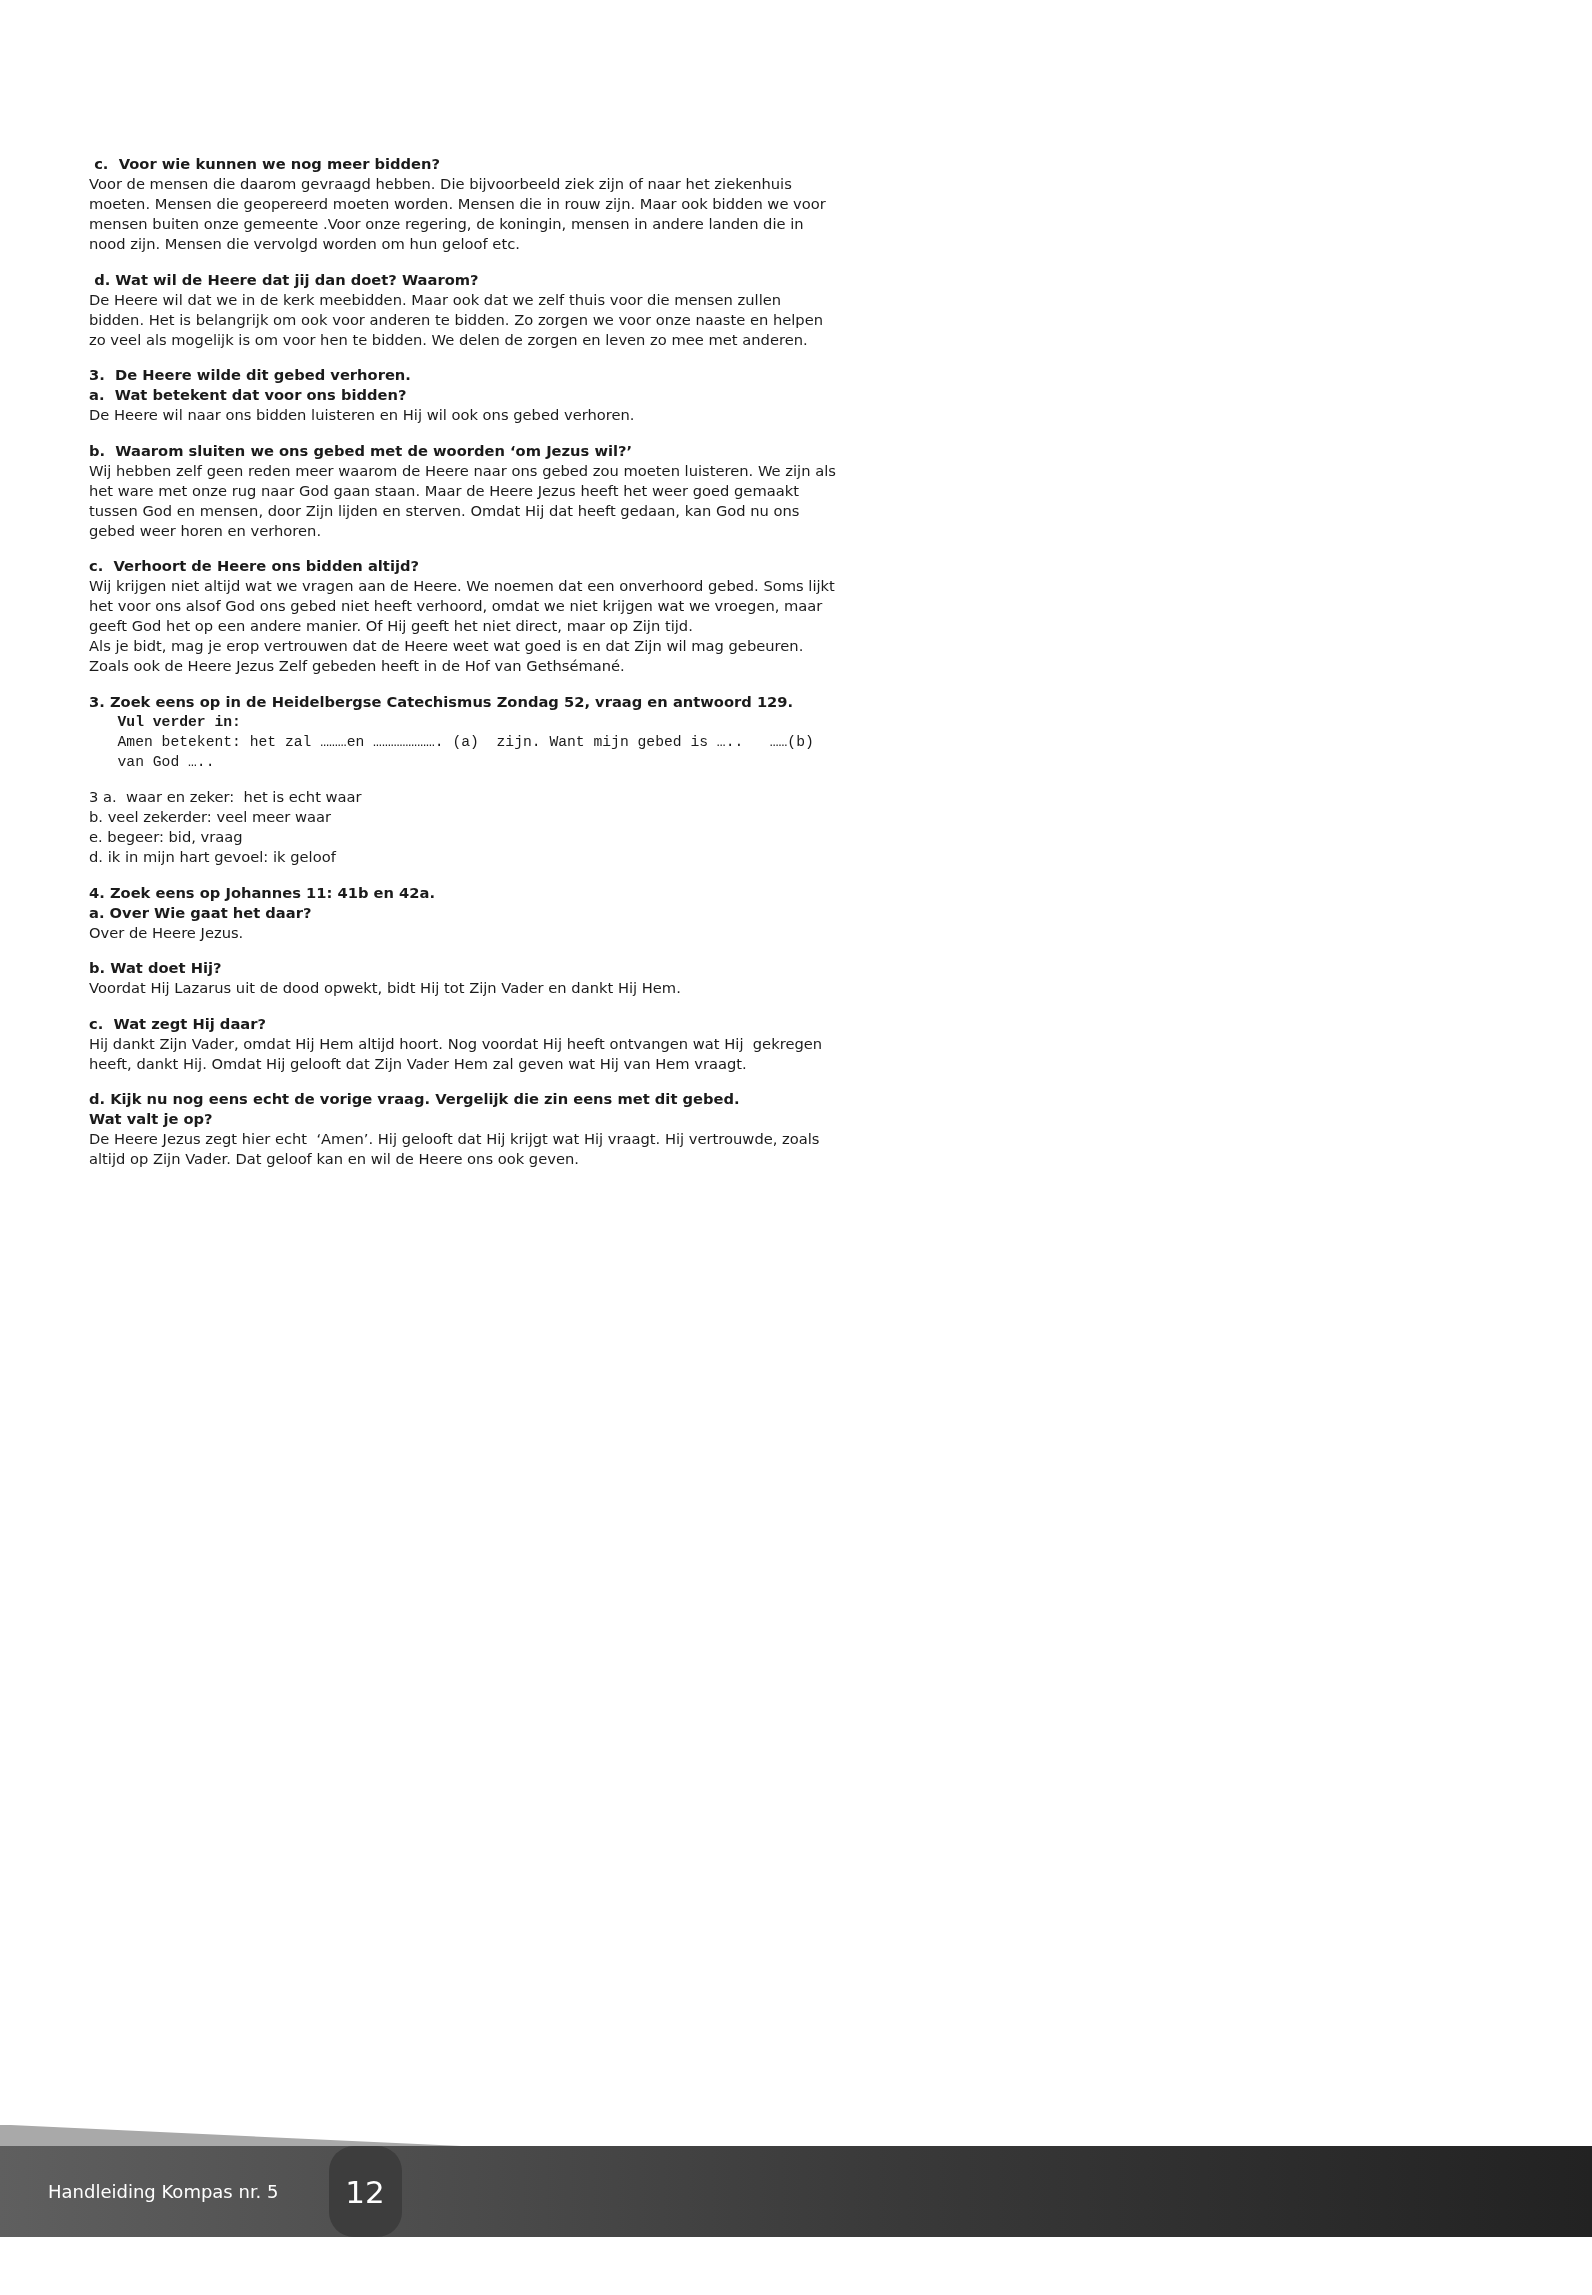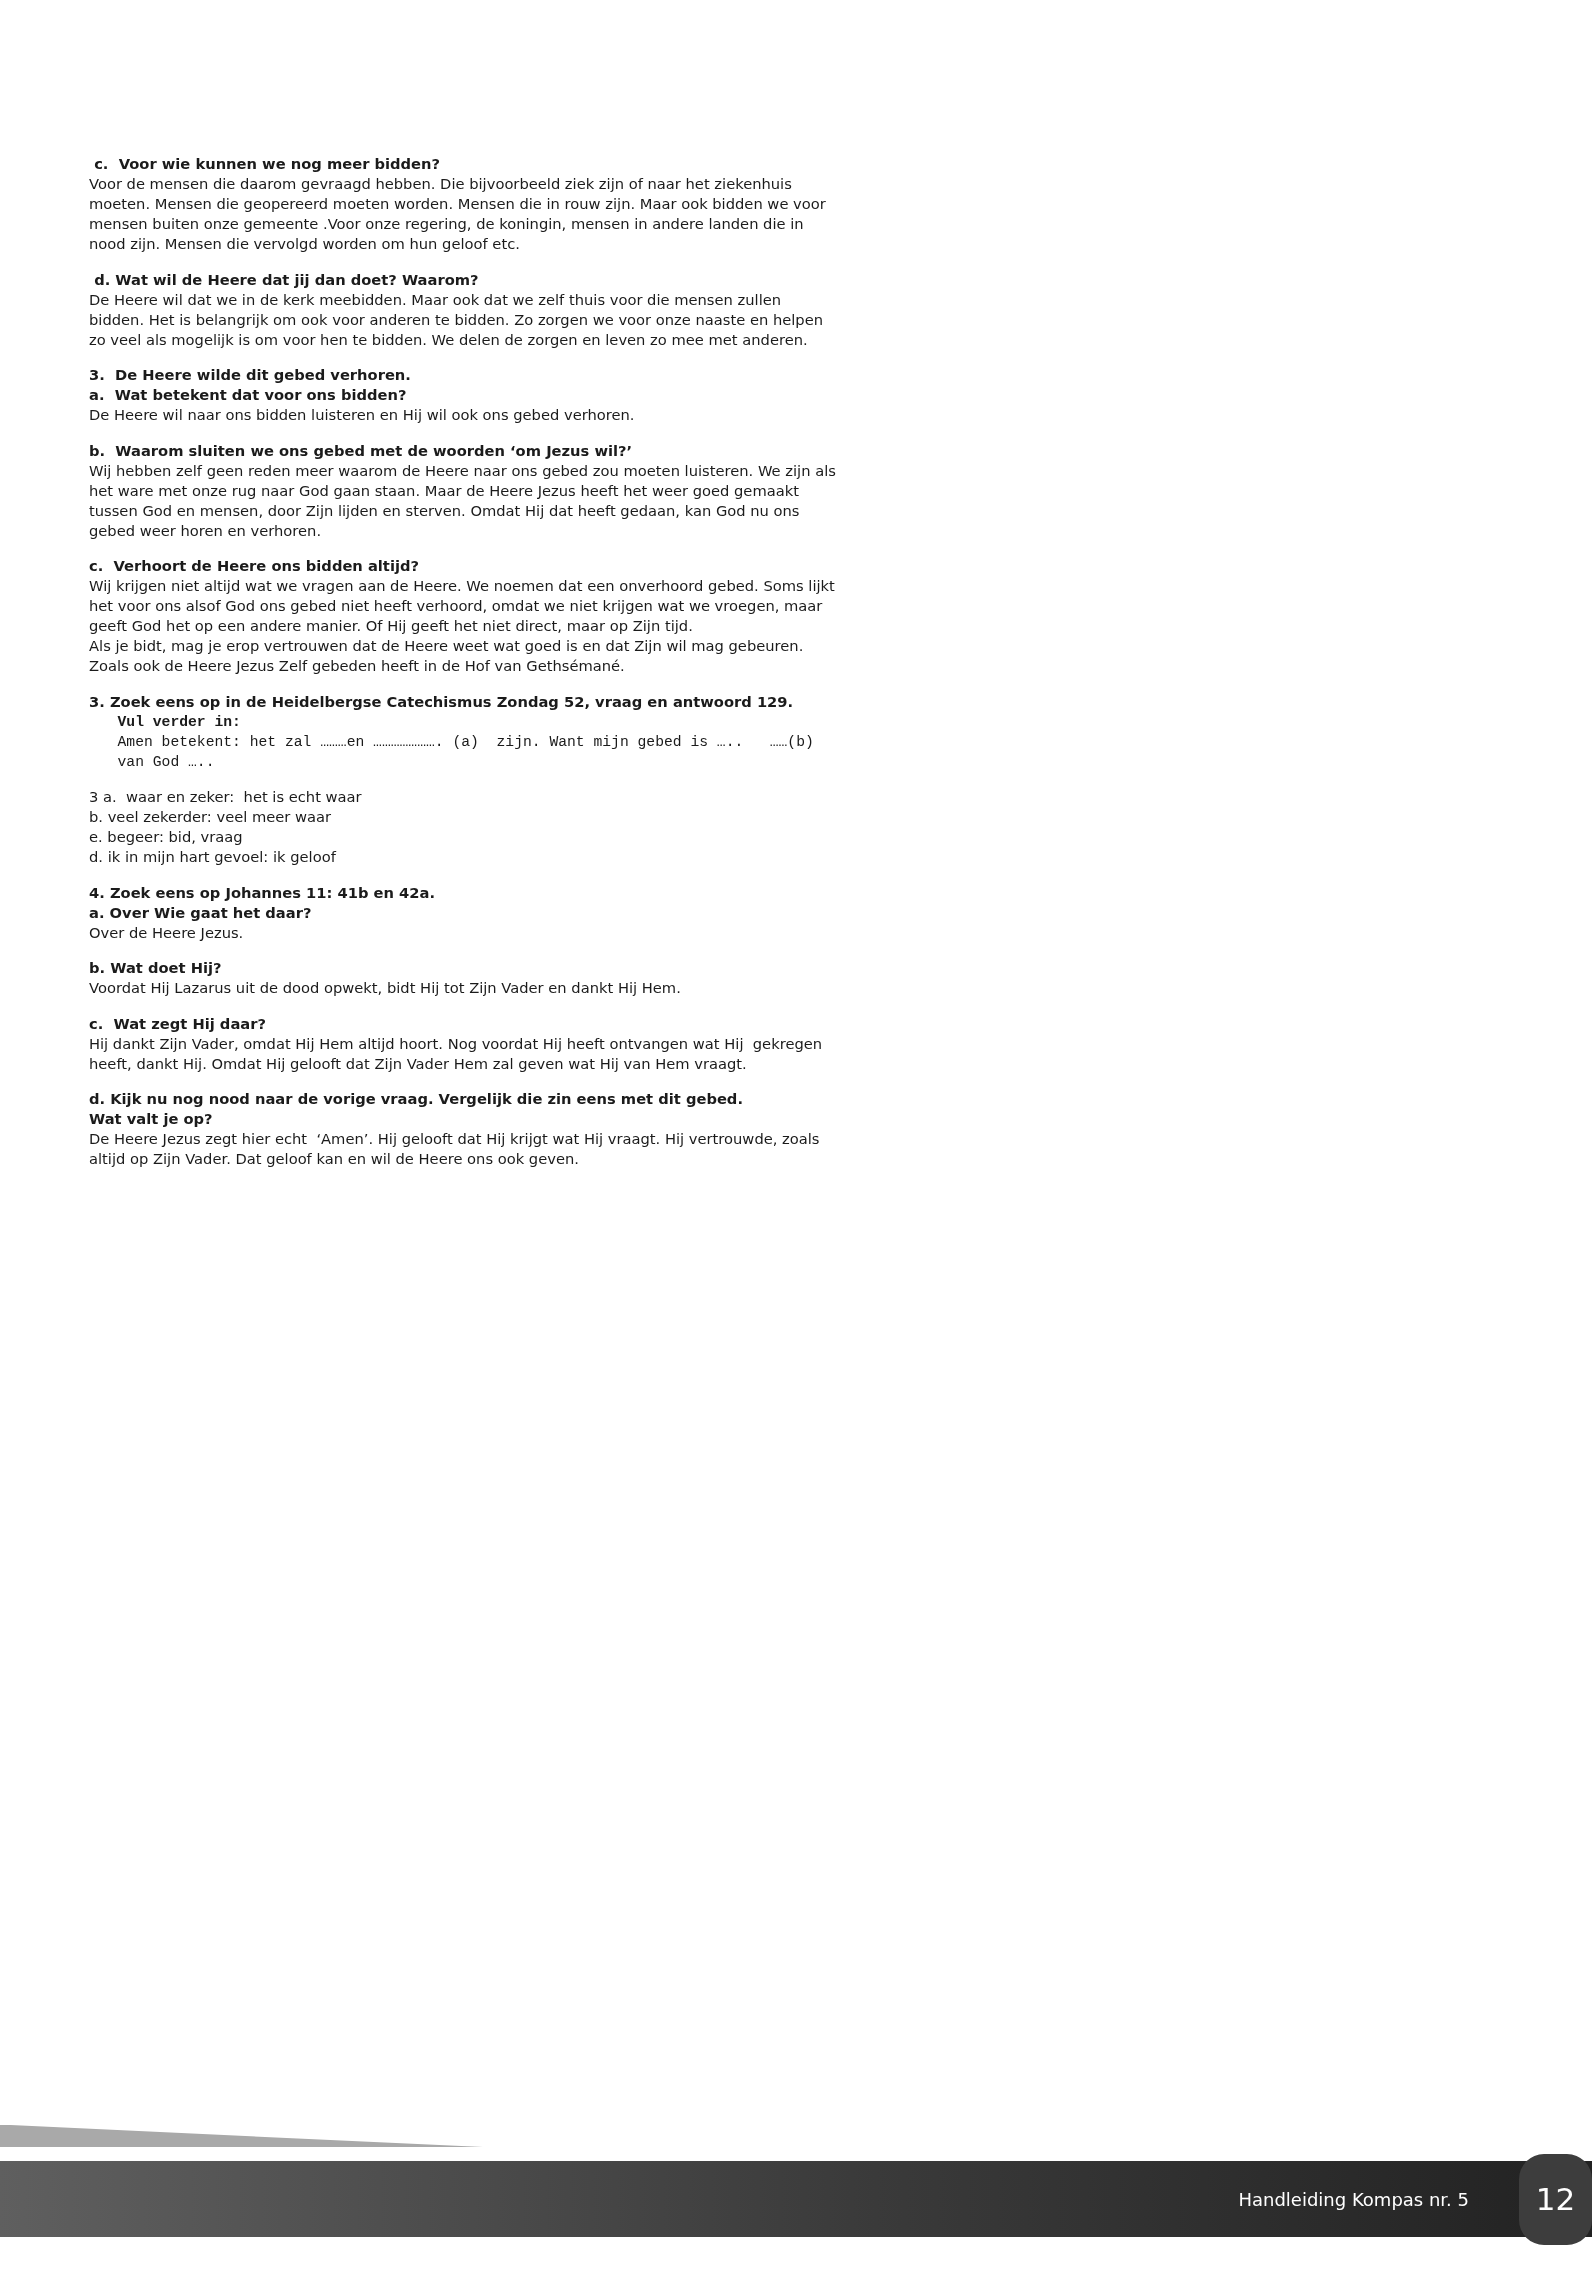--- a/index.html
+++ b/index.html
@@ -41,25 +41,25 @@
     width: 483px;
     height: 22.4px;
     background: #a9a9a9;
     clip-path: polygon(0 0, 100% 100%, 0 100%);
   }
   .bar {
     position: absolute;
     left: 0;
     right: 0;
     bottom: 58px;
-    height: 76px;
+    height: 91px;
     background: linear-gradient(90deg, #5f5f5f 0%, #3a3a3a 55%, #222222 100%);
     display: flex;
     align-items: center;
-    justify-content: flex-end;
+    padding-left: 48px;
   }
   .footer-label {
     color: #ffffff;
     font-size: 18px;
     margin-right: 50px;
     white-space: pre;
   }
   .pagenum-box {
     width: 73px;
     height: 91px;
@@ -132,21 +132,21 @@
       <h2>b. Wat doet Hij?</h2>
       <p>Voordat Hij Lazarus uit de dood opwekt, bidt Hij tot Zijn Vader en dankt Hij Hem.</p>
     </section>
 
     <section class="qa">
       <h2>c.  Wat zegt Hij daar?</h2>
       <p>Hij dankt Zijn Vader, omdat Hij Hem altijd hoort. Nog voordat Hij heeft ontvangen wat Hij  gekregen heeft, dankt Hij. Omdat Hij gelooft dat Zijn Vader Hem zal geven wat Hij van Hem vraagt.</p>
     </section>
 
     <section class="qa">
-      <h2>d. Kijk nu nog nood naar de vorige vraag. Vergelijk die zin eens met dit gebed.</h2>
+      <h2>d. Kijk nu nog eens echt de vorige vraag. Vergelijk die zin eens met dit gebed.</h2>
       <h2>Wat valt je op?</h2>
       <p>De Heere Jezus zegt hier echt  ‘Amen’. Hij gelooft dat Hij krijgt wat Hij vraagt. Hij vertrouwde, zoals altijd op Zijn Vader. Dat geloof kan en wil de Heere ons ook geven.</p>
     </section>
 
   </main>
 
   <footer class="footer">
     <div class="wedge"></div>
     <div class="bar">
       <span class="footer-label">Handleiding Kompas nr. 5</span>

